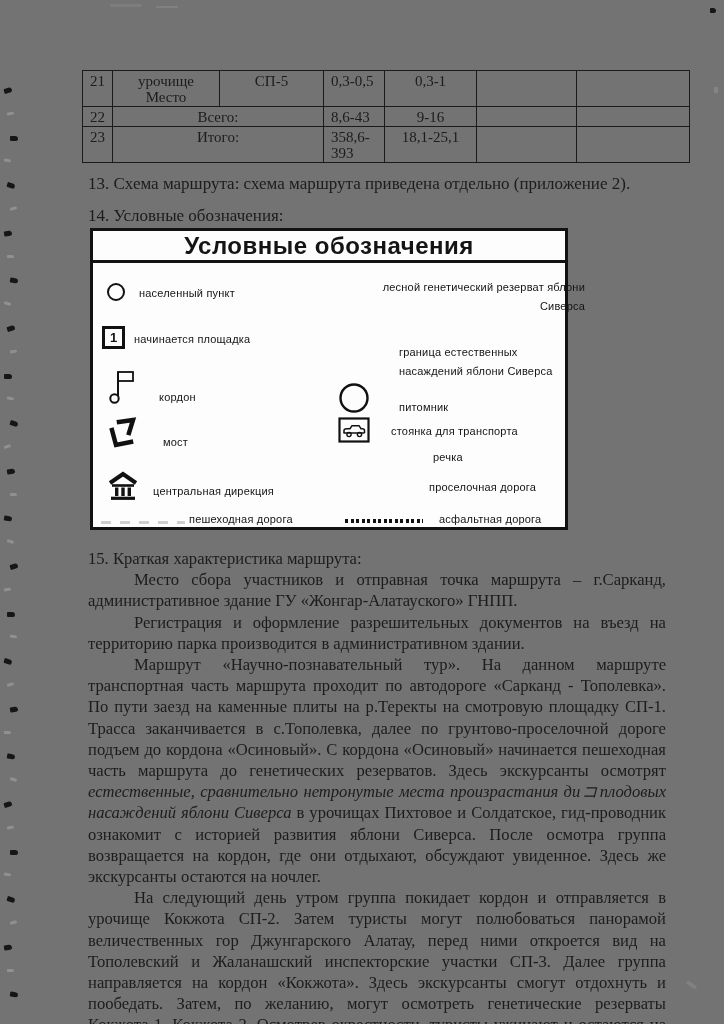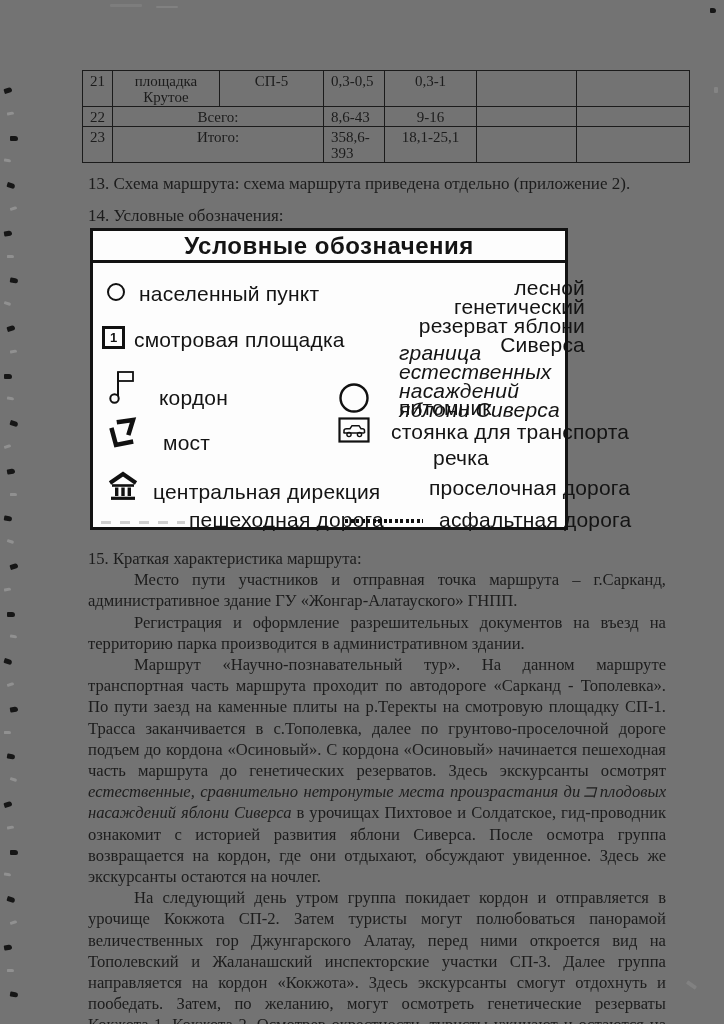--- a/index.html
+++ b/index.html
@@ -42,21 +42,21 @@
     position:absolute;left:90px;top:228px;width:478px;height:302px;
     border:3px solid #121212;background:#fdfdfd;box-sizing:border-box;
     font-family:"Liberation Sans", sans-serif;color:#141414;
   }
   .legend-title{
     position:absolute;left:0;top:0;width:100%;height:32px;
     border-bottom:3px solid #121212;box-sizing:border-box;
     text-align:center;font-size:24px;font-weight:bold;letter-spacing:.5px;
     line-height:30px;
   }
-  .leg-label{position:absolute;font-size:21px;letter-spacing:.2px;line-height:19px;white-space:nowrap;}
+  .leg-label{position:absolute;font-size:11px;letter-spacing:.2px;line-height:19px;white-space:nowrap;}
   .leg-label.wrap{white-space:normal;}
   .leg-icon{position:absolute;}
   .viewpoint{
     position:absolute;width:17px;height:17px;border:3px solid #111;
     font:bold 13px "Liberation Sans", sans-serif;text-align:center;line-height:17px;
   }
   .dotline{position:absolute;height:4px;background:repeating-linear-gradient(90deg,#111 0 3px,transparent 3px 5.5px);}
   .faintpath{position:absolute;height:3px;background:repeating-linear-gradient(90deg,#cfcfcf 0 10px,transparent 10px 19px);}
   svg{display:block;}
 </style>
@@ -118,21 +118,21 @@
         <col style="width:107px">
         <col style="width:104px">
       <col style="width:61px">
         <col style="width:92px">
         <col style="width:100px">
         <col style="width:113px">
     </colgroup>
     <tbody>
         <tr class="r1">
       <td>21</td>
-      <td>площадка Крутое</td>
+      <td>урочище Место</td>
       <td>СП-5</td>
       <td class="l">0,3-0,5</td>
       <td>0,3-1</td>
       <td></td>
       <td></td>
     </tr>
     <tr class="r2">
       <td>22</td>
       <td colspan="2">Всего:</td>
       <td class="l">8,6-43</td>
@@ -158,21 +158,21 @@
     <div class="legend-title">Условные обозначения</div>
 
     <span class="leg-icon" style="left:13px;top:51px;">
       <svg width="20" height="20" viewBox="0 0 20 20">
           <circle cx="10" cy="10" r="8" fill="none" stroke="#111" stroke-width="2"></circle>
         </svg>
     </span>
     <span class="leg-label" style="left:46px;top:53px;">населенный пункт</span>
 
     <span class="viewpoint" style="left:9px;top:95px;">1</span>
-    <span class="leg-label" style="left:41px;top:99px;">смотровая площадка</span>
+    <span class="leg-label" style="left:41px;top:99px;">начинается площадка</span>
 
     <span class="leg-icon" style="left:12px;top:136px;">
       <svg width="32" height="38" viewBox="0 0 32 38">
         <line x1="13" y1="5" x2="13" y2="29" stroke="#111" stroke-width="2"></line>
         <rect x="13" y="5" width="15" height="9" fill="none" stroke="#111" stroke-width="1.8"></rect>
         <circle cx="9.5" cy="31.5" r="4.2" fill="none" stroke="#111" stroke-width="2"></circle>
       </svg>
     </span>
     <span class="leg-label" style="left:66px;top:157px;">кордон</span>
 
@@ -193,21 +193,21 @@
         <rect x="21.6" y="16.5" width="3.4" height="8.5" fill="#111"></rect>
         <line x1="5" y1="27.3" x2="29" y2="27.3" stroke="#111" stroke-width="3.2"></line>
       </svg>
     </span>
     <span class="leg-label" style="left:60px;top:251px;">центральная дирекция</span>
 
     <span class="faintpath" style="left:8px;top:290px;width:84px;"></span>
     <span class="leg-label" style="left:96px;top:279px;">пешеходная дорога</span>
 
     <span class="leg-label wrap" style="left:286px;top:47px;width:206px;text-align:right;">лесной генетический резерват яблони Сиверса</span>
-    <span class="leg-label wrap" style="left:306px;top:112px;width:182px;font-style:italic;">граница естественных насаждений яблони Сиверса</span>
+    <span class="leg-label wrap" style="left:306px;top:112px;width:182px;">граница естественных насаждений яблони Сиверса</span>
 
     <span class="leg-icon" style="left:245px;top:151px;">
       <svg width="32" height="32" viewBox="0 0 32 32">
           <circle cx="16" cy="16" r="13.5" fill="none" stroke="#111" stroke-width="2.4"></circle>
         </svg>
     </span>
     <span class="leg-label" style="left:306px;top:167px;">питомник</span>
 
     <span class="leg-icon" style="left:245px;top:186px;">
       <svg width="32" height="26" viewBox="0 0 32 26">
@@ -222,20 +222,20 @@
 
     <span class="leg-label" style="left:340px;top:217px;">речка</span>
     <span class="leg-label" style="left:336px;top:247px;text-align:center;">проселочная дорога</span>
 
     <span class="dotline" style="left:252px;top:288px;width:78px;"></span>
     <span class="leg-label" style="left:346px;top:279px;">асфальтная дорога</span>
   </div>
 
   <div class="bodytext">
     <p class="noindent">15. Краткая характеристика маршрута:</p>
-    <p>Место пути участников и отправная точка маршрута – г.Сарканд, административное здание ГУ «Жонгар-Алатауского» ГНПП.</p>
+    <p>Место сбора участников и отправная точка маршрута – г.Сарканд, административное здание ГУ «Жонгар-Алатауского» ГНПП.</p>
     <p>Регистрация и оформление разрешительных документов на въезд на территорию парка производится в административном здании.</p>
     <p><span>Маршрут «Научно-познавательный тур». На данном маршруте транспортная часть маршрута проходит по автодороге «Сарканд - Тополевка». По пути заезд на каменные плиты на р.Теректы на смотровую площадку СП-1. Трасса заканчивается в с.Тополевка, далее по грунтово-проселочной дороге подъем до кордона «Осиновый». С кордона «Осиновый» начинается пешеходная часть маршрута до генетических резерватов. Здесь экскурсанты осмотрят </span><i>естественные, сравнительно нетронутые места произрастания диコплодовых насаждений яблони Сиверса</i><span> в урочищах Пихтовое и Солдатское, гид-проводник ознакомит с историей развития яблони Сиверса. После осмотра группа возвращается на кордон, где они отдыхают, обсуждают увиденное. Здесь же экскурсанты остаются на ночлег.</span></p>
     <p>На следующий день утром группа покидает кордон и отправляется в урочище Кокжота СП-2. Затем туристы могут полюбоваться панорамой величественных гор Джунгарского Алатау, перед ними откроется вид на Тополевский и Жаланашский инспекторские участки СП-3. Далее группа направляется на кордон «Кокжота». Здесь экскурсанты смогут отдохнуть и пообедать. Затем, по желанию, могут осмотреть генетические резерваты Кокжота-1, Кокжота-2. Осмотрев окрестности, туристы ужинают и остаются на ночлег.</p>
 
   </div>
 
 </div>
 
 </body></html>

